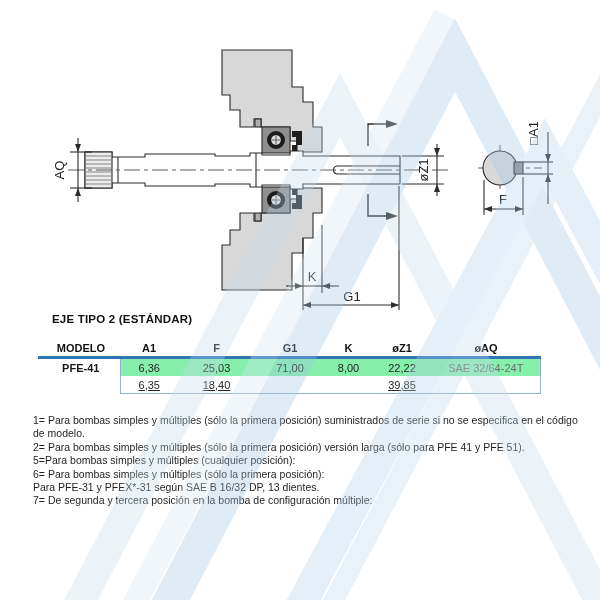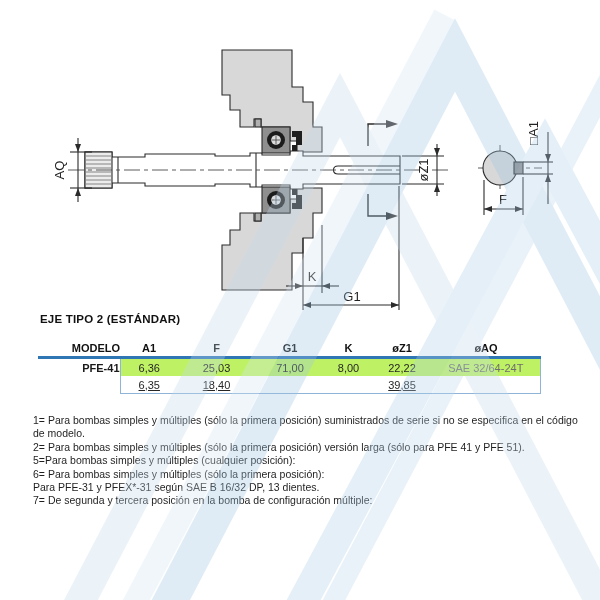--- a/index.html
+++ b/index.html
@@ -2,27 +2,27 @@
 <html><head>
 <meta charset="utf-8">
 <style>
   html,body{margin:0;padding:0;background:#ffffff;}
   body{width:600px;height:600px;position:relative;overflow:hidden;
        font-family:"Liberation Sans",sans-serif;color:#1a1a1a;}
   .layer{position:absolute;left:0;top:0;}
   #drawing{z-index:1;}
   #content{z-index:2;width:600px;}
   #watermark{z-index:3;pointer-events:none;opacity:.32;}
-  .section-title{position:absolute;left:40px;top:313px;font-size:11.5px;font-weight:bold;
+  .section-title{position:absolute;left:52px;top:313px;font-size:11.5px;font-weight:bold;
                  letter-spacing:.2px;color:#111;}
   table.spec{position:absolute;left:38px;top:340px;border-collapse:collapse;table-layout:fixed;}
   table.spec td{font-size:11px;height:17px;padding:0;text-align:center;vertical-align:middle;}
   table.spec .hdr td{font-weight:bold;color:#111;border-bottom:3px solid #2f76b5;height:16px;text-align:center;}
-  table.spec td.model-col{text-align:right;padding-left:4px;font-weight:bold;}
-  tr.r1 td.box{background:#bef264;}
+  table.spec td.model-col{text-align:center;padding-left:4px;font-weight:bold;}
+  tr.r1 td.box{background:#86efac;}
   td.box{color:#262626;}
   td.box-l{border-left:1px solid #8fb4d8;}
   td.box-r{border-right:1px solid #8fb4d8;}
   tr.r2 td.box{border-bottom:1px solid #8fb4d8;text-decoration:underline;}
   td.sae{color:#6e6e6e;font-size:10.5px;}
   .footnotes{position:absolute;left:33px;top:414px;width:545px;font-size:10.5px;
              line-height:13.4px;color:#1f1f1f;}
   .fline{margin:0;}
 </style>
 </head>

